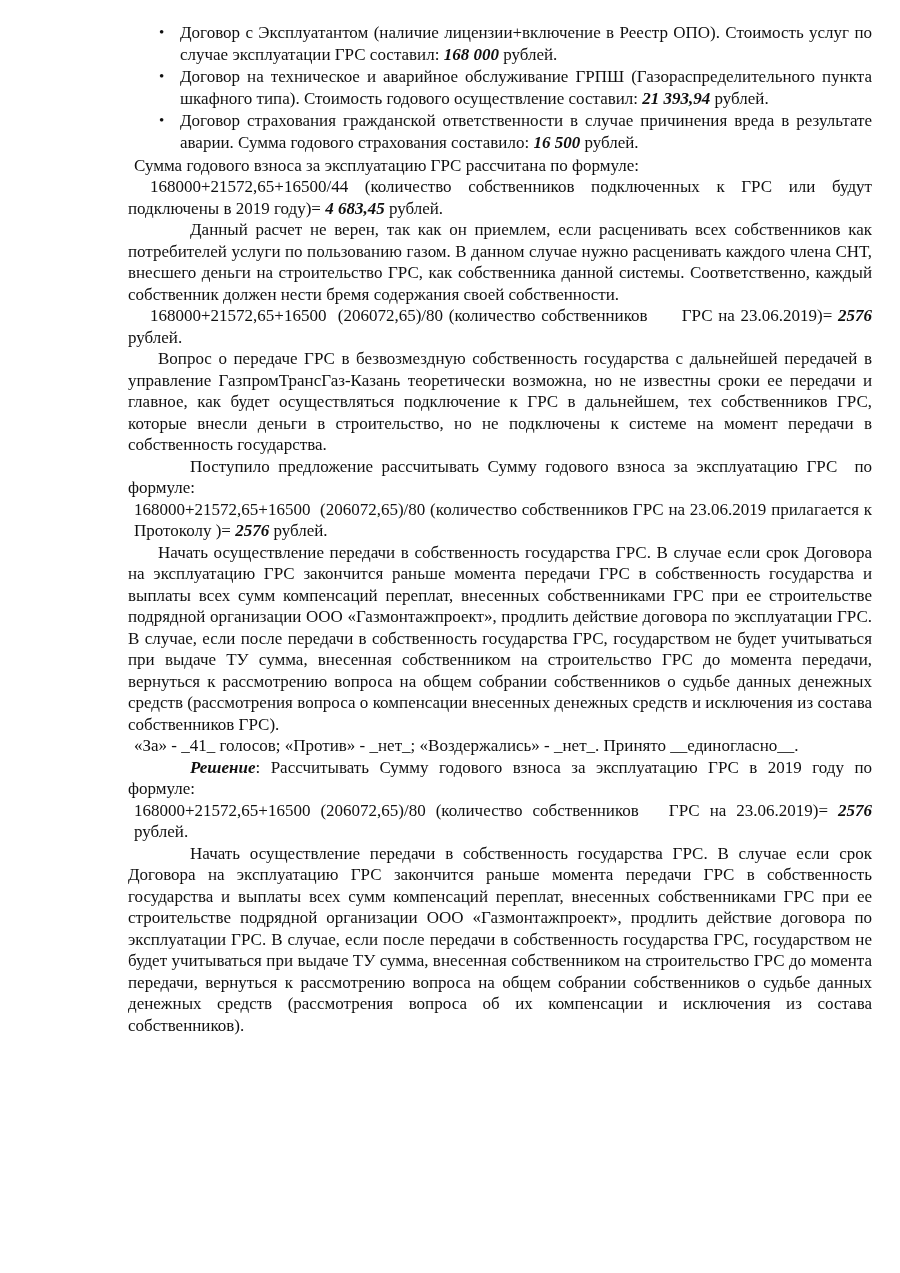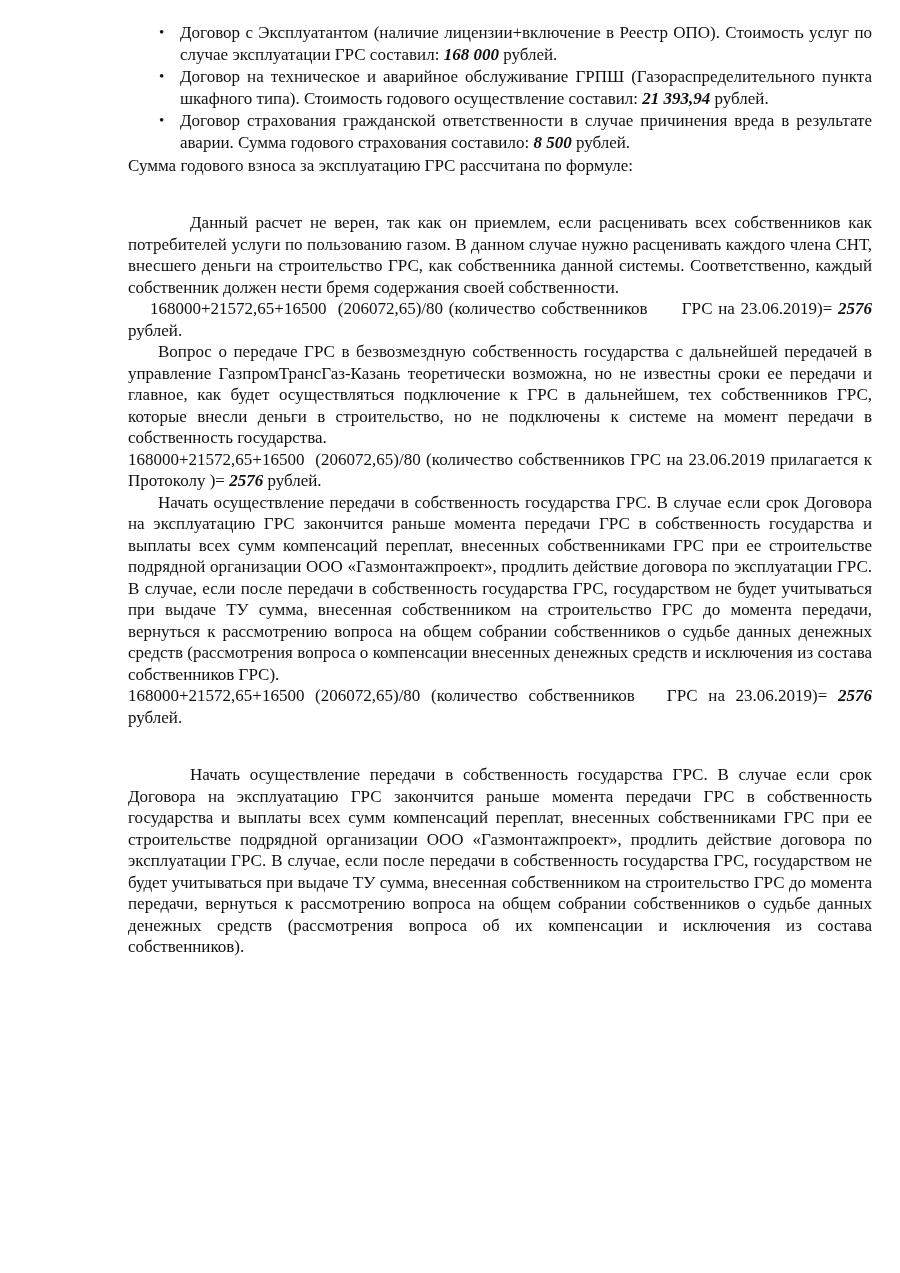--- a/index.html
+++ b/index.html
@@ -58,36 +58,36 @@
     font-size: 17px;
     line-height: 21.5px;
     text-align: justify;
     text-justify: inter-word;
     hyphens: none;
   }
 
   
   p.flush {
     text-indent: 0;
+    margin-left: 6px;
   }
 
   
   p.indent-sm {
     text-indent: 22px;
   }
 
   
   p.indent-lg {
     text-indent: 30px;
   }
 
   
   p.indent-xl {
     text-indent: 62px;
-    margin-top: 36px;
   }
 
   b, .b {
     font-weight: bold;
     font-style: italic;
   }
 
   .nowrap {
     white-space: nowrap;
   }
@@ -107,41 +107,45 @@
 
       <li>
         <span class="bullet-dot">•</span><span>Договор с Эксплуатантом (наличие лицензии+включение в Реестр ОПО). Стоимость услуг по случае эксплуатации ГРС составил: </span><b class="nowrap">168 000</b><span> рублей.</span>
       </li>
 
       <li>
         <span class="bullet-dot">•</span><span>Договор на техническое и аварийное обслуживание ГРПШ (Газораспределительного пункта шкафного типа). Стоимость годового осуществление составил: </span><b class="nowrap">21 393,94</b><span> рублей.</span>
       </li>
 
       <li>
-        <span class="bullet-dot">•</span><span>Договор страхования гражданской ответственности в случае причинения вреда в результате аварии. Сумма годового страхования составило: </span><b class="nowrap">8 500</b><span> рублей.</span>
+        <span class="bullet-dot">•</span><span>Договор страхования гражданской ответственности в случае причинения вреда в результате аварии. Сумма годового страхования составило: </span><b class="nowrap">16 500</b><span> рублей.</span>
       </li>
 
     </ul>
 
     <p class="para flush">Сумма годового взноса за эксплуатацию ГРС рассчитана по формуле:</p>
 
+    <p class="para indent-sm"><span class="sp">168000+21572,65+16500/44 (количество собственников подключенных к ГРС или будут подключены в 2019 году)= </span><b class="nowrap">4 683,45</b><span> рублей.</span></p>
 
     <p class="para indent-xl">Данный расчет не верен, так как он приемлем, если расценивать всех собственников как потребителей услуги по пользованию газом. В данном случае нужно расценивать каждого члена СНТ, внесшего деньги на строительство ГРС, как собственника данной системы. Соответственно, каждый собственник должен нести бремя содержания своей собственности.</p>
 
 
     <p class="para indent-sm"><span class="sp">168000+21572,65+16500  (206072,65)/80 (количество собственников      ГРС на 23.06.2019)= </span><b class="nowrap">2576</b><span> рублей.</span></p>
 
     <p class="para indent-lg">Вопрос о передаче ГРС в безвозмездную собственность государства с дальнейшей передачей в управление ГазпромТрансГаз-Казань теоретически возможна, но не известны сроки ее передачи и главное, как будет осуществляться подключение к ГРС в дальнейшем, тех собственников ГРС, которые внесли деньги в строительство, но не подключены к системе на момент передачи в собственность государства.</p>
 
+    <p class="para indent-xl sp">Поступило предложение рассчитывать Сумму годового взноса за эксплуатацию ГРС  по формуле:</p>
 
     <p class="para flush"><span class="sp">168000+21572,65+16500  (206072,65)/80 (количество собственников ГРС на 23.06.2019 прилагается к Протоколу )= </span><b class="nowrap">2576</b><span> рублей.</span></p>
 
     <p class="para indent-lg">Начать осуществление передачи в собственность государства ГРС. В случае если срок Договора на эксплуатацию ГРС закончится раньше момента передачи ГРС в собственность государства и выплаты всех сумм компенсаций переплат, внесенных собственниками ГРС при ее строительстве подрядной организации ООО «Газмонтажпроект», продлить действие договора по эксплуатации ГРС. В случае, если после передачи в собственность государства ГРС, государством не будет учитываться при выдаче ТУ сумма, внесенная собственником на строительство ГРС до момента передачи, вернуться к рассмотрению вопроса на общем собрании собственников о судьбе данных денежных средств (рассмотрения вопроса о компенсации внесенных денежных средств и исключения из состава собственников ГРС).</p>
 
 
+    <p class="para flush">«За» - _41_ голосов; «Против» - _нет_; «Воздержались» - _нет_. Принято __единогласно__.</p>
 
+    <p class="para indent-xl"><b>Решение</b><span>: Рассчитывать Сумму годового взноса за эксплуатацию ГРС в 2019 году по формуле:</span></p>
 
     <p class="para flush"><span class="sp">168000+21572,65+16500 (206072,65)/80 (количество собственников   ГРС на 23.06.2019)= </span><b class="nowrap">2576</b><span> рублей.</span></p>
 
     <p class="para indent-xl">Начать осуществление передачи в собственность государства ГРС. В случае если срок Договора на эксплуатацию ГРС закончится раньше момента передачи ГРС в собственность государства и выплаты всех сумм компенсаций переплат, внесенных собственниками ГРС при ее строительстве подрядной организации ООО «Газмонтажпроект», продлить действие договора по эксплуатации ГРС. В случае, если после передачи в собственность государства ГРС, государством не будет учитываться при выдаче ТУ сумма, внесенная собственником на строительство ГРС до момента передачи, вернуться к рассмотрению вопроса на общем собрании собственников о судьбе данных денежных средств (рассмотрения вопроса об их компенсации и исключения из состава собственников).</p>
 
   </div>
 </div>
 
 </body></html>

